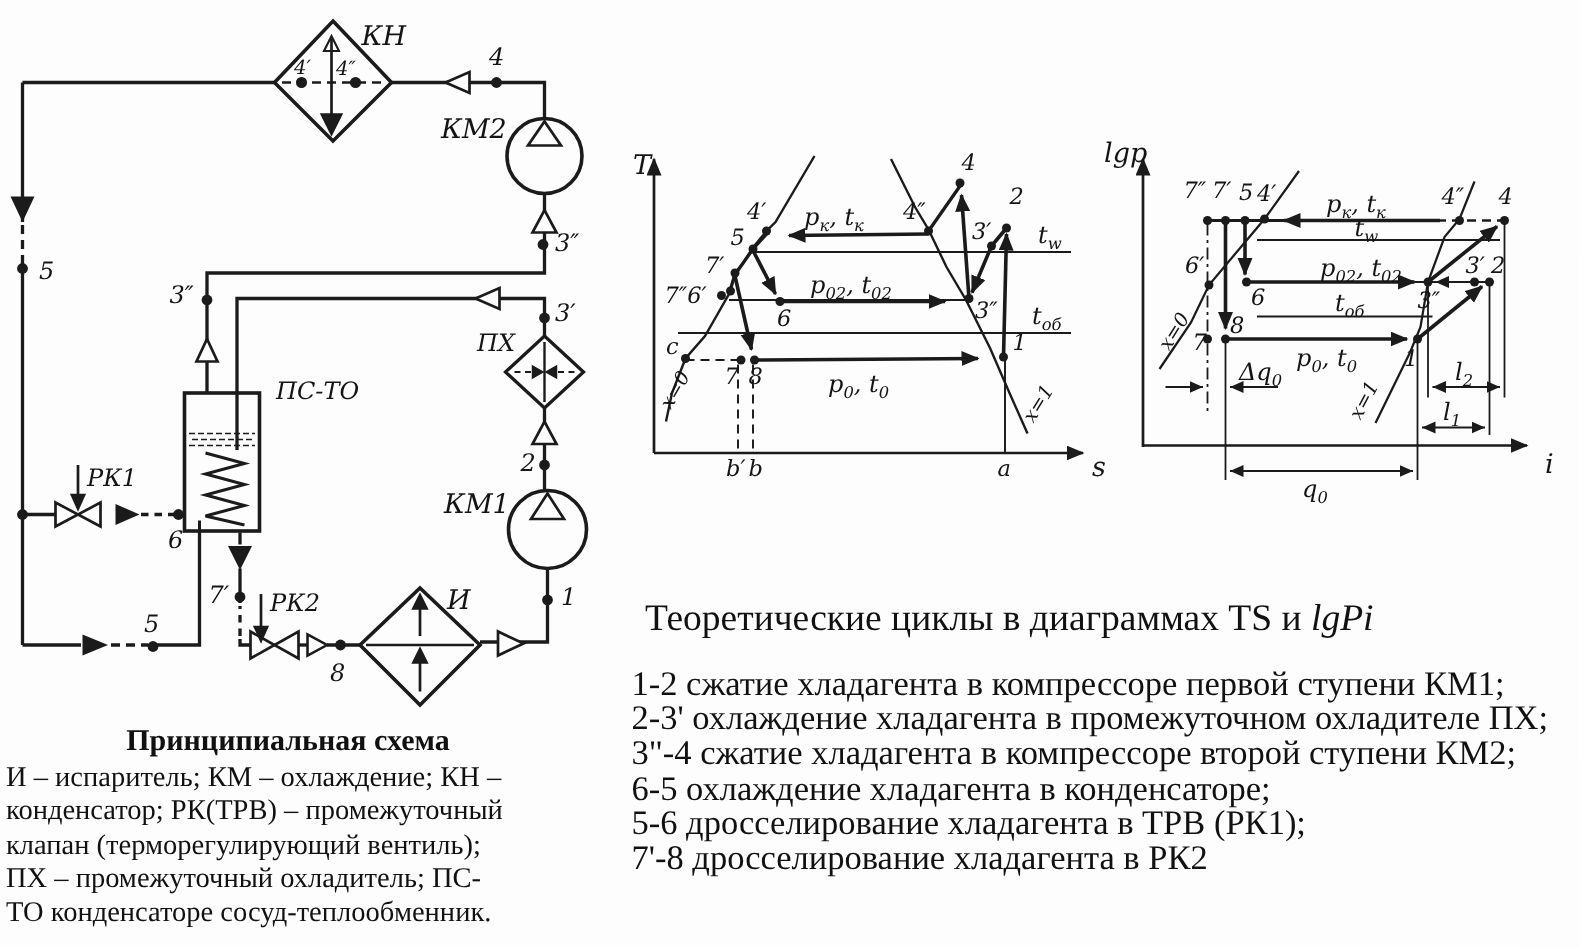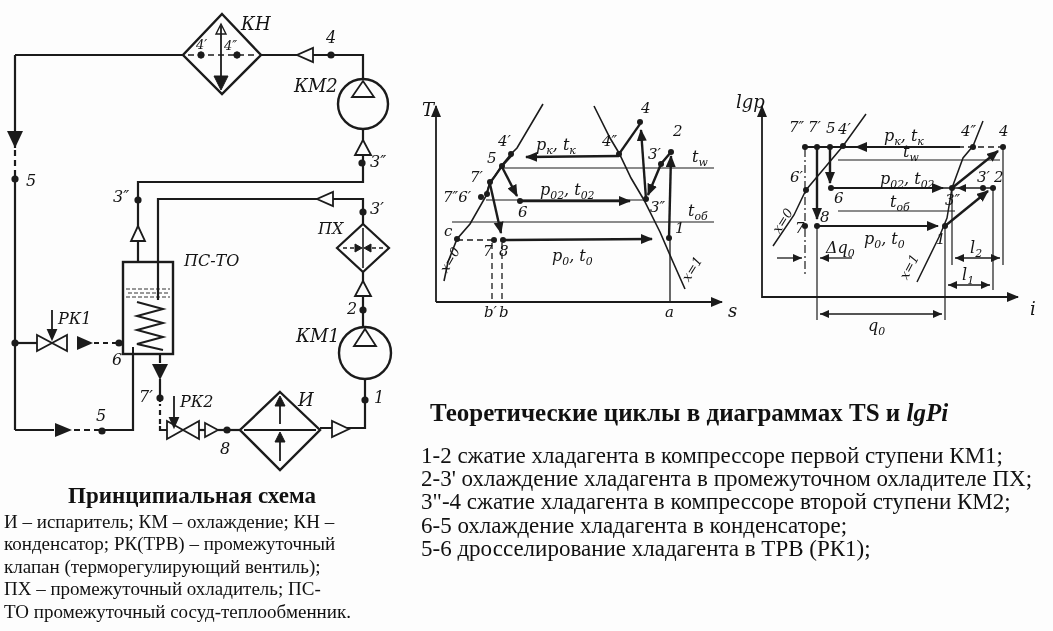--- a/index.html
+++ b/index.html
@@ -9,23 +9,23 @@
   svg text{font-family:"DejaVu Serif", serif;font-style:italic;fill:#141414;}
   .pt-lbl{font-size:15px;}
   .pt-lbl-sm{font-size:13px;}
   .ax-lbl{font-size:18px;}
   .proc-lbl{font-size:16px;}
   .comp-lbl{font-size:18px;}
   .comp-lbl-sm{font-size:16px;}
   .node-lbl{font-size:16px;}
   .node-lbl-sm{font-size:13px;}
   #legend{position:absolute;left:4px;top:483px;width:406px;}
-  #legend-title{font-weight:bold;font-size:23px;text-align:center;margin:0 30px 2px 0;}
+  #legend-title{font-weight:bold;font-size:20px;text-align:center;margin:0 30px 2px 0;}
   .legend-line{font-size:19px;line-height:22.4px;white-space:nowrap;}
-  #right-title{position:absolute;left:430px;top:399px;width:620px;font-weight:bold;font-size:25px;}
+  #right-title{position:absolute;left:430px;top:399px;width:620px;font-weight:normal;font-size:25px;}
   #right-title .it{font-style:italic;}
   #cycle-list{position:absolute;left:421px;top:444px;width:632px;}
   .cycle-item{font-size:23px;line-height:23.2px;white-space:nowrap;}
 </style>
 </head>
 <body>
 
 <div id="page">
 
   <svg style="left:0;top:0" width="420" height="485" viewBox="0 0 420 485">
@@ -339,24 +339,25 @@
   </svg>
 
   <div id="right-title"><span>Теоретические циклы в диаграммах TS и </span><span class="it">lgPi</span></div>
 
   <div id="cycle-list">
     <div class="cycle-item">1-2 сжатие хладагента в компрессоре первой ступени КМ1;</div>
     <div class="cycle-item">2-3' охлаждение хладагента  в промежуточном охладителе ПХ;</div>
     <div class="cycle-item">3"-4 сжатие хладагента в компрессоре второй ступени КМ2;</div>
     <div class="cycle-item">6-5 охлаждение хладагента в конденсаторе;</div>
     <div class="cycle-item">5-6 дросселирование хладагента в ТРВ (РК1);</div>
+    <div class="cycle-item">7'-8 дросселирование хладагента в РК2</div>
   </div>
 
   <div id="legend">
     <div id="legend-title">Принципиальная схема</div>
     <div class="legend-line">И – испаритель; КМ – охлаждение; КН –</div>
     <div class="legend-line">конденсатор; РК(ТРВ) – промежуточный</div>
     <div class="legend-line">клапан (терморегулирующий вентиль);</div>
     <div class="legend-line">ПХ – промежуточный охладитель; ПС-</div>
-    <div class="legend-line">ТО промежуточный сосуд-теплообменник.</div>
+    <div class="legend-line">ТО конденсаторе сосуд-теплообменник.</div>
   </div>
 
 </div>
 
 </body></html>

